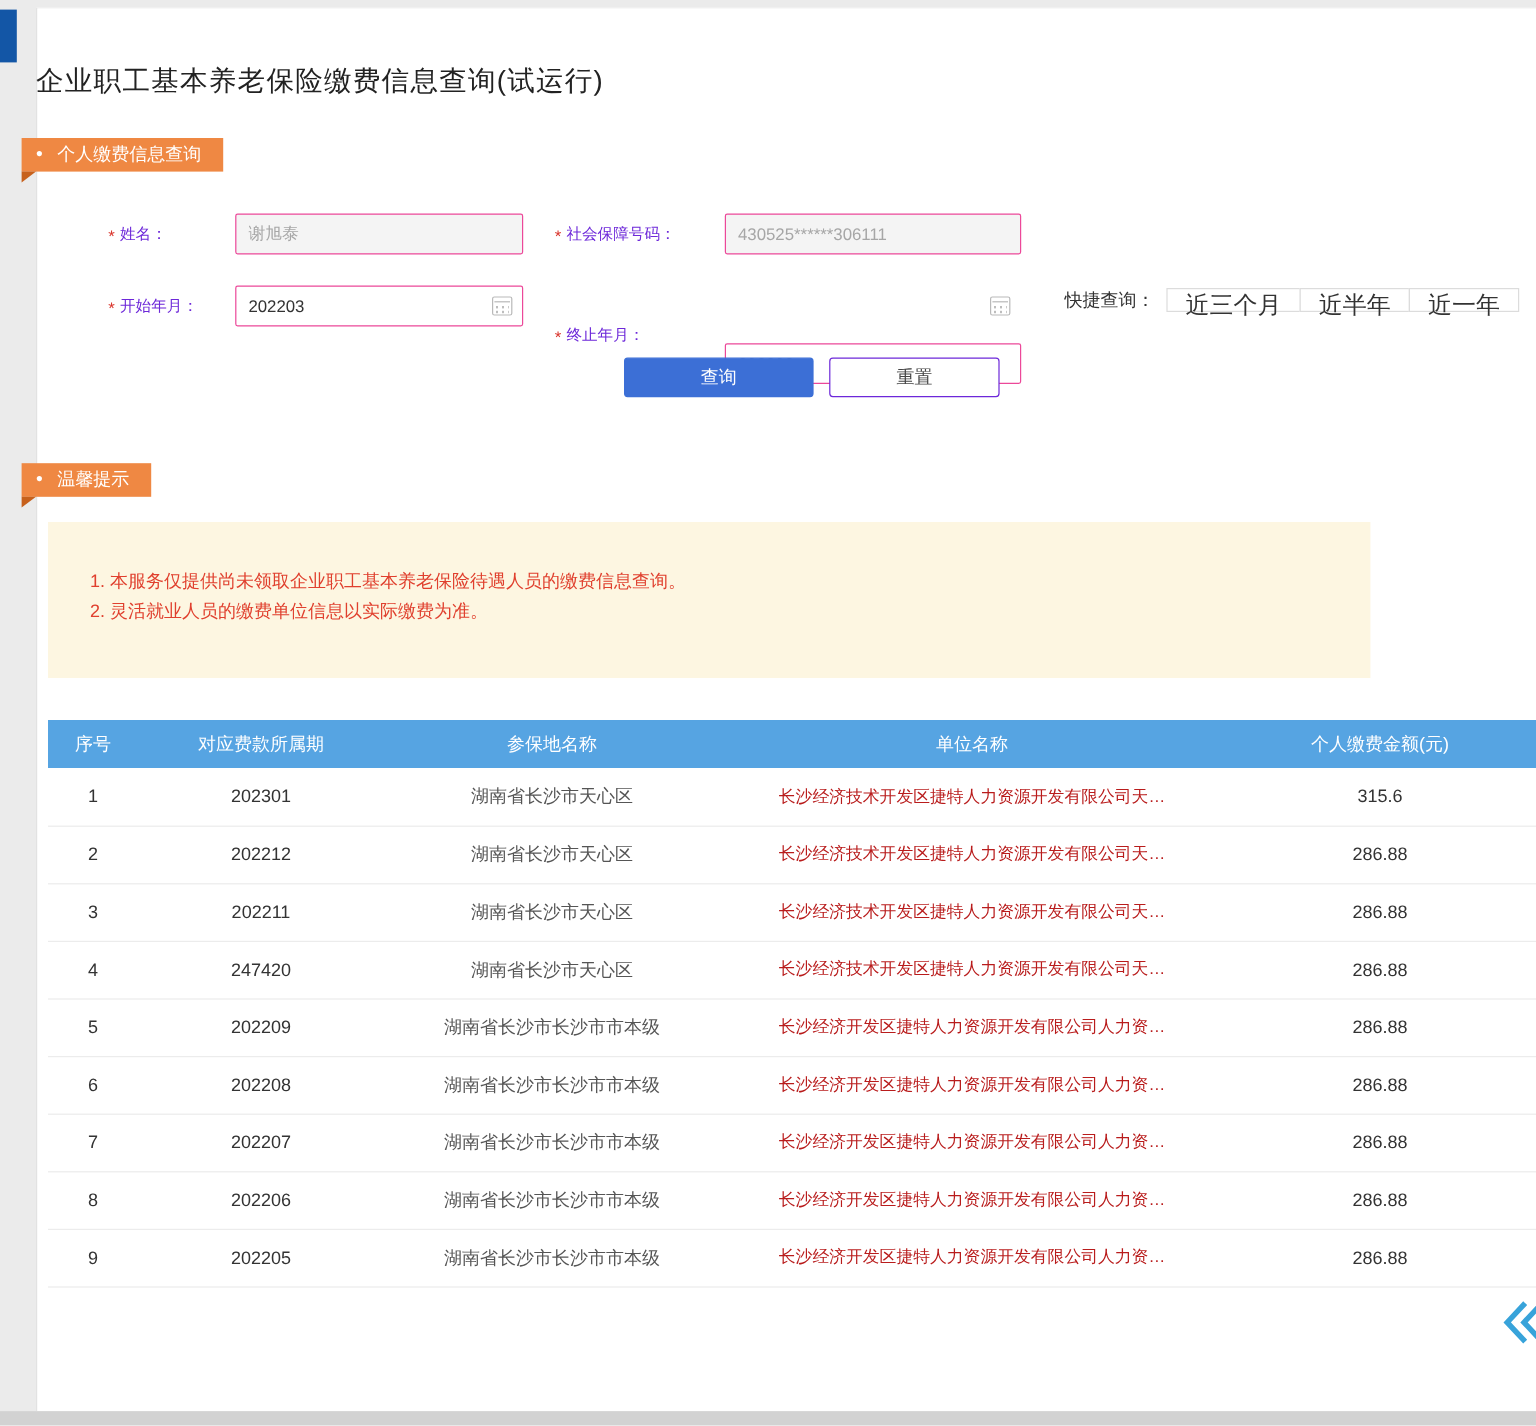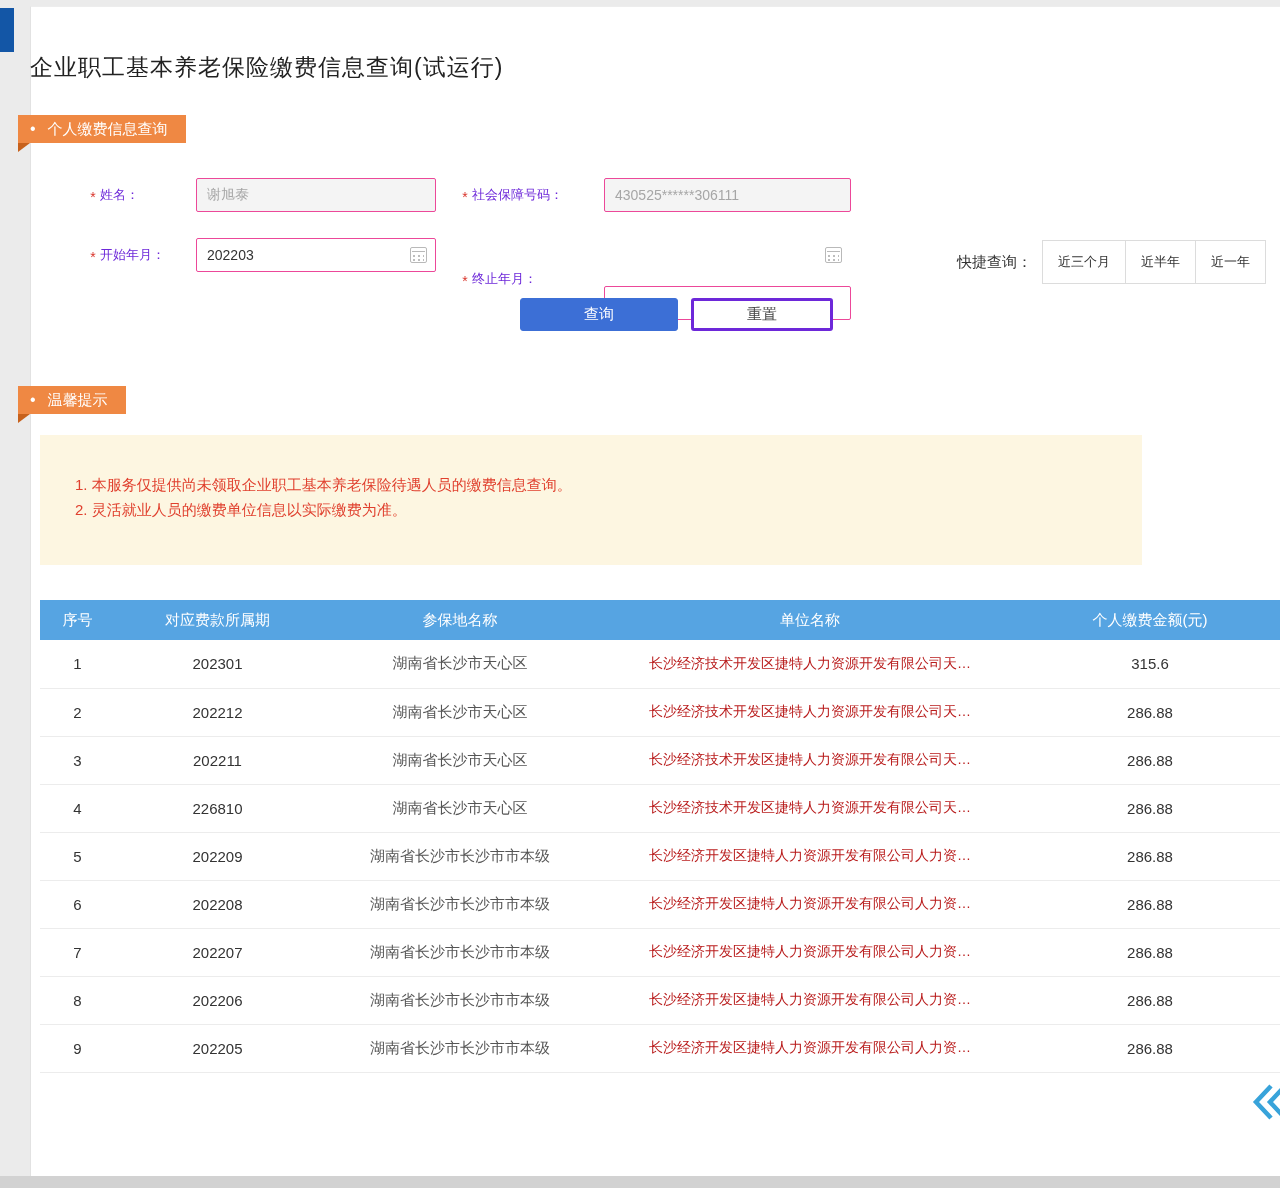--- a/index.html
+++ b/index.html
@@ -43,30 +43,30 @@
          border:1px solid #b9b9b9; border-radius:2px; cursor:pointer; }
   .cal::before { content:""; position:absolute; left:1px; right:1px; top:3px;
                  border-top:1px solid #b9b9b9; }
   .cal::after { content:""; position:absolute; left:2px; right:2px; top:7px; height:6px;
                 background-image:repeating-linear-gradient(to right,#bdbdbd 0 2px,transparent 2px 5px),
                                  repeating-linear-gradient(to right,#bdbdbd 0 2px,transparent 2px 5px);
                 background-size:100% 2px; background-position:0 0,0 4px; background-repeat:no-repeat; }
 
   .quick { position:absolute; top:240px; right:14px; display:flex; align-items:center; }
   .quick-label { font-size:15px; color:#333; margin-right:10px; white-space:nowrap; }
-  .qbtn { height:44px; padding:0 15px; background:#fff; border:1px solid #dcdcdc;
-          font-size:13px; color:#333; cursor:pointer; margin-left:-1px;
+  .qbtn { height:20px; padding:0 15px; background:#fff; border:1px solid #dcdcdc;
+          font-size:20px; color:#333; cursor:pointer; margin-left:-1px;
           font-family:"Liberation Sans","DejaVu Sans",sans-serif; }
   .qbtn:first-of-type { margin-left:0; }
 
   .actions { position:absolute; top:298px; left:520px; display:flex; gap:13px; }
   .btn { height:33px; border-radius:3px; font-size:15px; cursor:pointer;
          font-family:"Liberation Sans","DejaVu Sans",sans-serif; }
   .btn-primary { width:158px; background:#3c6fd6; border:1px solid #3c6fd6; color:#fff; }
-  .btn-plain   { width:142px; background:#fff; border:3px solid #6d28d9; color:#444; }
+  .btn-plain   { width:142px; background:#fff; border:1px solid #6d28d9; color:#444; }
 
   
   .tips-box { position:absolute; left:40px; top:435px; width:1102px; height:130px;
               background:#fdf6e1; }
   .tips-lines { padding:37px 20px 0 35px; }
   .tips-line { color:#e0402e; font-size:15px; line-height:25px; }
 
   
   .tbl-wrap { position:absolute; left:40px; top:600px; width:1240px; }
   table { width:100%; border-collapse:collapse; table-layout:fixed; }
@@ -189,21 +189,21 @@
       </tr>
       <tr>
         <td class="c-seq">3</td>
         <td class="c-period">202211</td>
         <td class="c-area">湖南省长沙市天心区</td>
         <td class="c-company">长沙经济技术开发区捷特人力资源开发有限公司天…</td>
         <td class="c-amount">286.88</td>
       </tr>
       <tr>
         <td class="c-seq">4</td>
-        <td class="c-period">226810</td>
+        <td class="c-period">247420</td>
         <td class="c-area">湖南省长沙市天心区</td>
         <td class="c-company">长沙经济技术开发区捷特人力资源开发有限公司天…</td>
         <td class="c-amount">286.88</td>
       </tr>
       <tr>
         <td class="c-seq">5</td>
         <td class="c-period">202209</td>
         <td class="c-area">湖南省长沙市长沙市市本级</td>
         <td class="c-company">长沙经济开发区捷特人力资源开发有限公司人力资…</td>
         <td class="c-amount">286.88</td>

